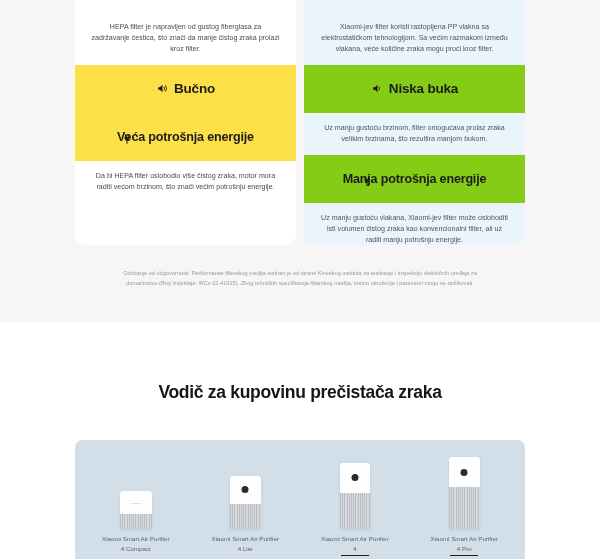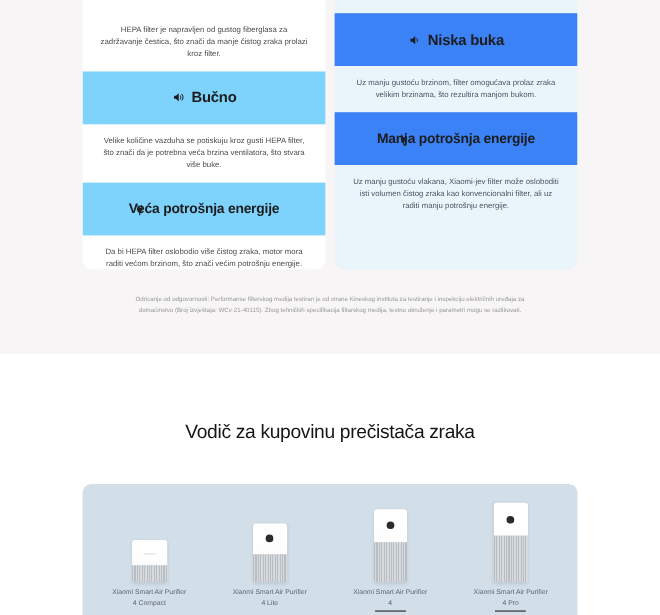--- a/index.html
+++ b/index.html
@@ -27,22 +27,22 @@
   .blurb {
     font-size:7.1px; line-height:1.55; color:#4c4c4c;
     text-align:center; padding:10px 16px;
   }
   .col-right .blurb { color:#4a5560; }
 
   .band {
     height:48px; display:flex; align-items:center; justify-content:center;
     gap:5px; position:relative;
   }
-  .band-gray { background:#7dd3fc; }
-  .band-blue { background:#3b82f6;justify-content:center; }
+  .band-gray { background:#fde047; }
+  .band-blue { background:#84cc16;justify-content:center; }
   .band-title {
     font-size:13.5px; font-weight:700; color:#1c1c1c; letter-spacing:-.2px;
     white-space:nowrap;
   }
   .band-title.small { font-size:12.6px; }
 
   .ic { display:inline-flex; align-items:center; justify-content:center; }
   .ic svg { display:block; }
 
   
@@ -61,21 +61,21 @@
     font-size:5.6px; line-height:1.85; color:#9a9a9a; text-align:center;
   }
 
   
   .guide-section {
     position:absolute; left:0; top:322px; width:600px; height:237px;
     background:#ffffff;
   }
   .guide-title {
     position:absolute; left:0; top:60px; width:600px;
-    text-align:center; font-size:17.5px; font-weight:400; color:#161616;
+    text-align:center; font-size:17.5px; font-weight:700; color:#161616;
     letter-spacing:-.3px;
   }
 
   .product-panel {
     position:absolute; left:75px; top:118px; width:450px; height:119px;
     background:#d3dfe8; border-radius:8px 8px 0 0;
     display:flex; align-items:flex-end; justify-content:space-around;
     padding:0 6px;
   }
   .product {
@@ -127,36 +127,36 @@
           <span class="ic">
             <svg width="13" height="13" viewBox="0 0 24 24" fill="#1c1c1c">
               <path d="M4 9.5h3.2L12 5.2v13.6L7.2 14.5H4z"></path>
               <path d="M14.6 8.4c1.1.9 1.8 2.2 1.8 3.6s-.7 2.7-1.8 3.6l-.9-1.1c.8-.6 1.3-1.5 1.3-2.5s-.5-1.9-1.3-2.5z"></path>
               <path d="M17.1 6.1c1.8 1.4 2.9 3.5 2.9 5.9s-1.1 4.5-2.9 5.9l-.9-1.1c1.4-1.2 2.3-2.9 2.3-4.8s-.9-3.6-2.3-4.8z"></path>
             </svg>
           </span>
           <span class="band-title">Bučno</span>
         </div>
 
-        <div class="blurb">Velike količine vazduha se potiskuju kroz gusti HEPA filter, što znači da je potrebna veća brzina ventilatora, što stvara više buke.</div>
 
         <div class="band band-gray">
           <span class="overlay-ic left">
             <svg width="12" height="12" viewBox="0 0 24 24" fill="#1c1c1c">
               <path d="M8 2.5v5h-1v3.2c0 2.3 1.7 4.2 3.9 4.6v6.2h2.2v-6.2c2.2-.4 3.9-2.3 3.9-4.6V7.5h-1v-5h-1.7v5H9.7v-5z"></path>
             </svg>
           </span>
           <span class="band-title small">Veća potrošnja energije</span>
         </div>
 
         <div class="blurb">Da bi HEPA filter oslobodio više čistog zraka, motor mora raditi većom brzinom, što znači većim potrošnju energije.</div>
       </div>
 
       <div class="col col-right">
         <div class="spacer-white"></div>
+        <div class="blurb">Xiaomi-jev filter koristi rastopljena PP vlakna sa elektrostatičkom tehnologijom. Sa većim razmakom između vlakana, veće količine zraka mogu proći kroz filter.</div>
 
         <div class="band band-blue">
           <span class="ic">
             <svg width="13" height="13" viewBox="0 0 24 24" fill="#1c1c1c">
               <path d="M4 9.5h3.2L12 5.2v13.6L7.2 14.5H4z"></path>
               <path d="M14.6 8.4c1.1.9 1.8 2.2 1.8 3.6s-.7 2.7-1.8 3.6l-.9-1.1c.8-.6 1.3-1.5 1.3-2.5s-.5-1.9-1.3-2.5z"></path>
             </svg>
           </span>
           <span class="band-title">Niska buka</span>
         </div>

